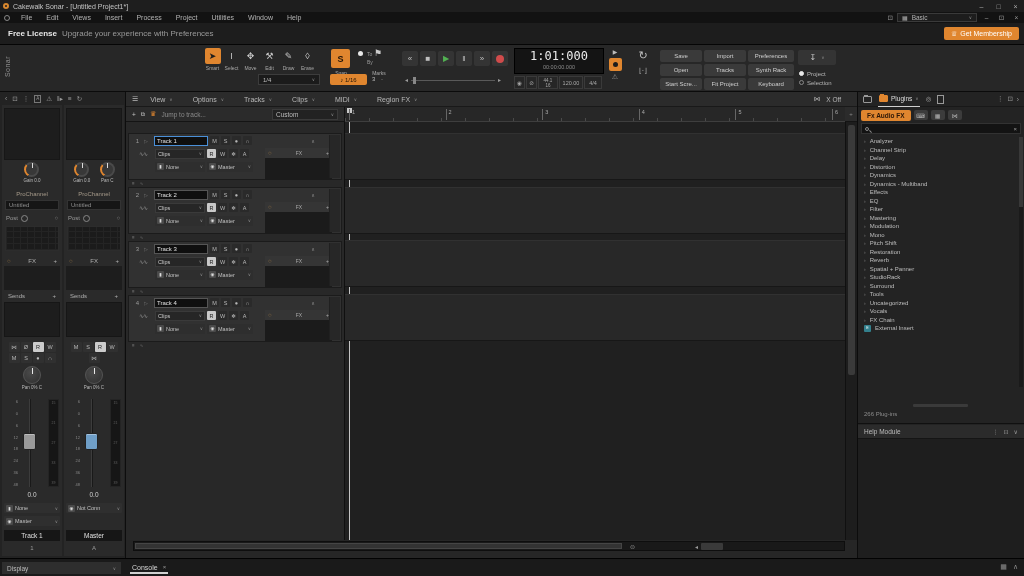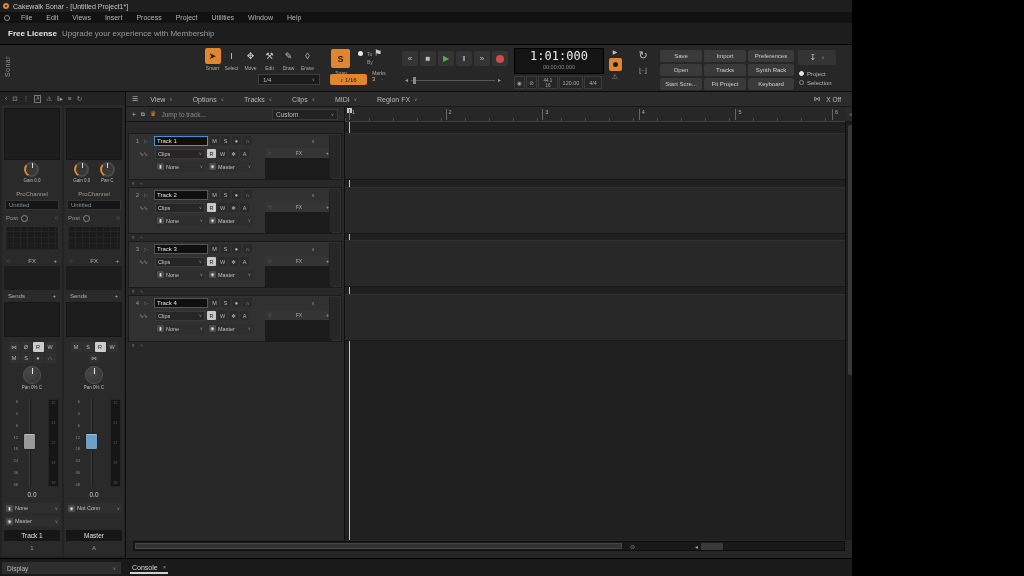--- a/index.html
+++ b/index.html
@@ -1,18 +1,18 @@
 <!DOCTYPE html>
 <html><head>
 <meta charset="utf-8">
 <style>
 *{margin:0;padding:0;box-sizing:border-box}
 html,body{width:1024px;height:576px;background:#000}
 body{font-family:"Liberation Sans",sans-serif}
-.app{position:relative;width:852px;height:576px;background:#f9a8d4;overflow:hidden;color:#bbb}
+.app{position:relative;width:1024px;height:576px;background:#f9a8d4;overflow:hidden;color:#bbb}
 
 
 .titlebar{position:absolute;left:0;top:0;width:1024px;height:12px;background:#1e1e1e;display:flex;align-items:center;font-size:7px;color:#c5c5c5}
 .tb-logo{width:6px;height:6px;border:2px solid #d9882f;border-radius:50%;margin:0 4px 0 3px}
 .winbtns{margin-left:auto;display:flex}
 .winbtn{width:17px;height:12px;display:flex;align-items:center;justify-content:center;font-size:7px;color:#aaa}
 
 
 .menubar{position:absolute;left:0;top:12px;width:1024px;height:11px;background:#121212;display:flex;align-items:center;font-size:7px;color:#b2b2b2}
 .mb-logo{width:6px;height:6px;border:1px solid #888;border-radius:50%;margin:0 4px}
@@ -235,21 +235,21 @@
         <span class="chev">∨</span>
       </div>
       <span class="mb-winbtn">–</span>
       <span class="mb-winbtn">⊡</span>
       <span class="mb-winbtn">×</span>
     </div>
   </div>
 
   <div class="banner">
     <b>Free License</b>
-    <span>Upgrade your experience with Membership</span>
+    <span>Upgrade your experience with Preferences</span>
     <div class="cta">
       <span>♕</span>
       <span>Get Membership</span>
     </div>
   </div>
 
   <div class="toolbar">
     <div class="brand">Sonar</div>
     <div class="tools" id="tools">
         <div class="tool">

